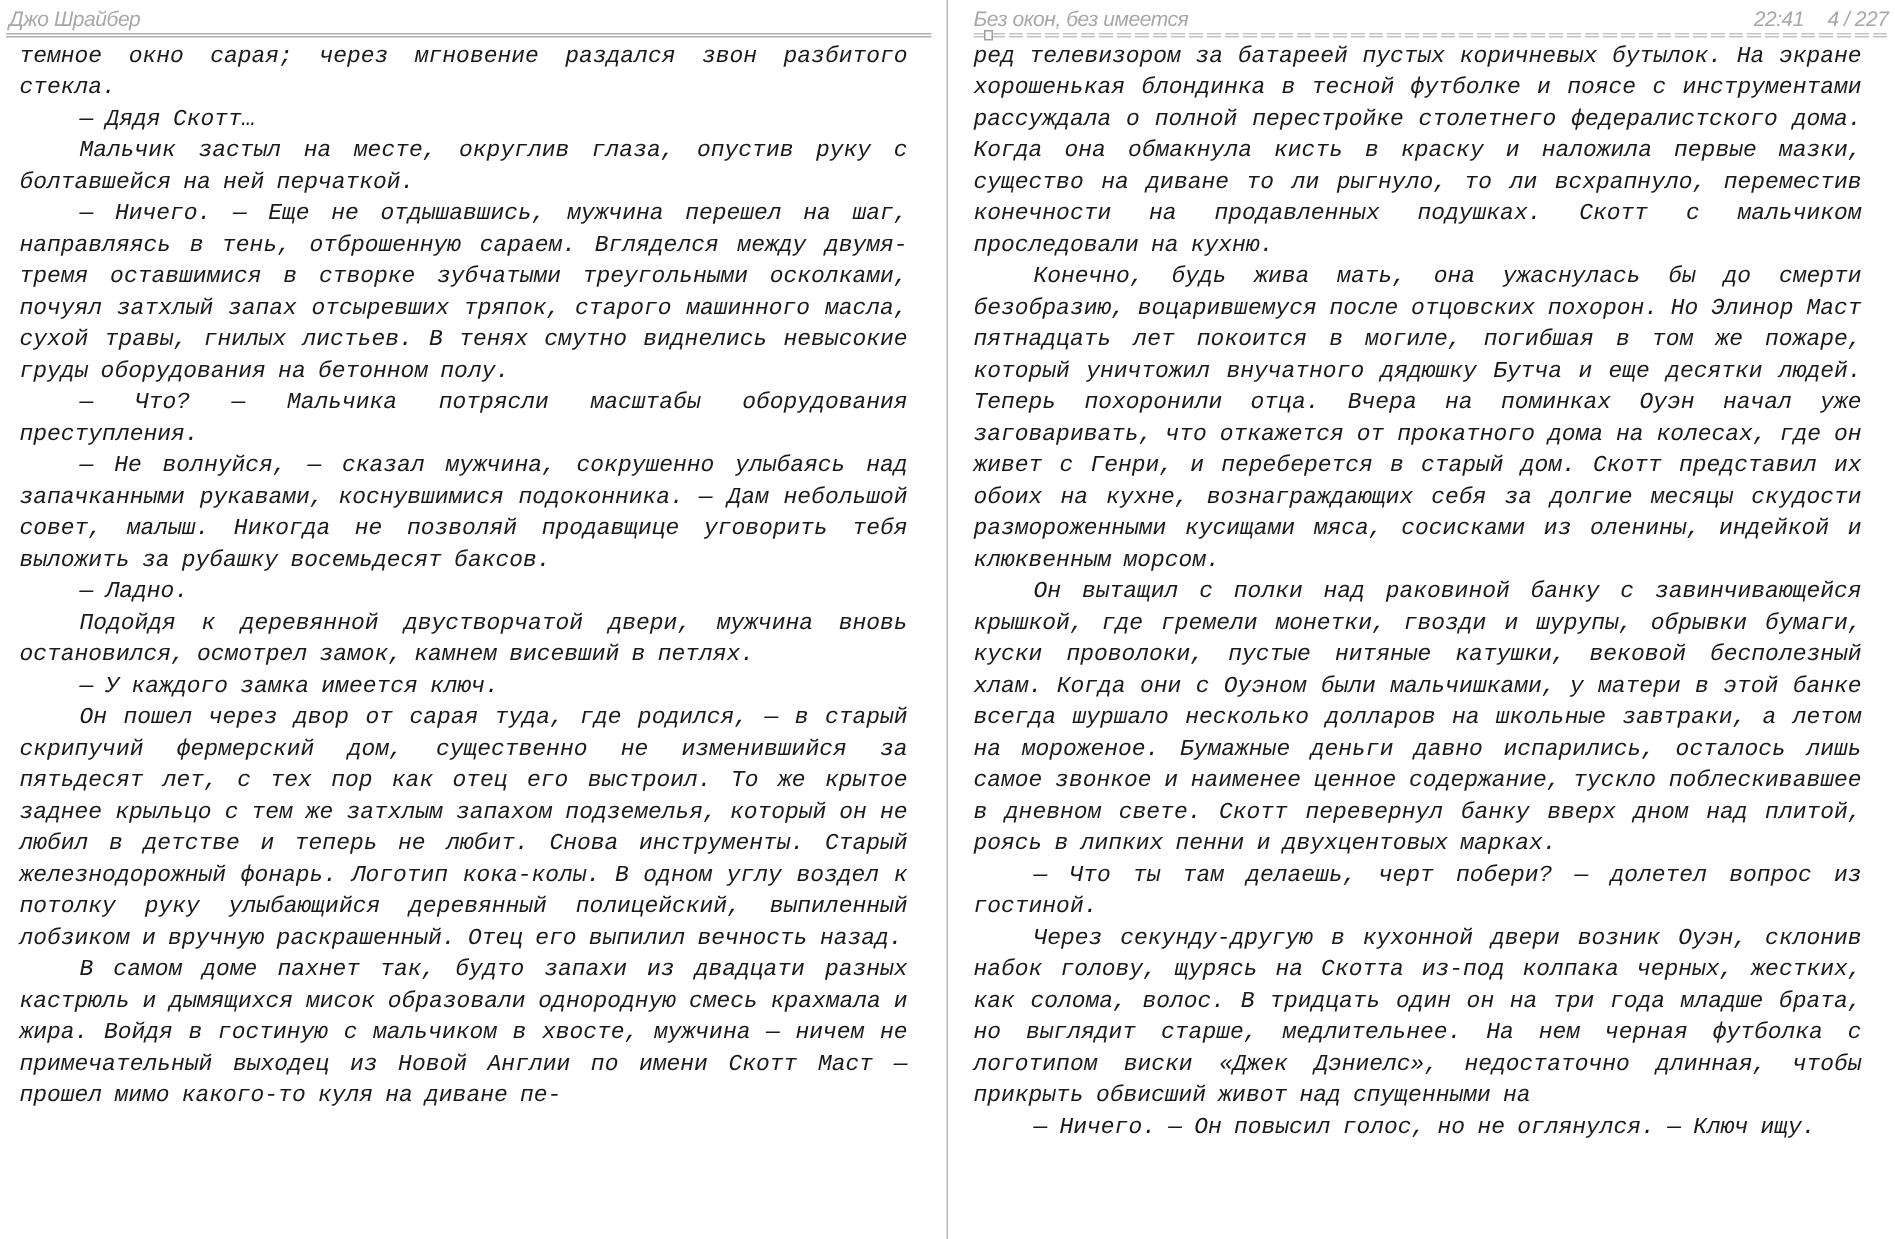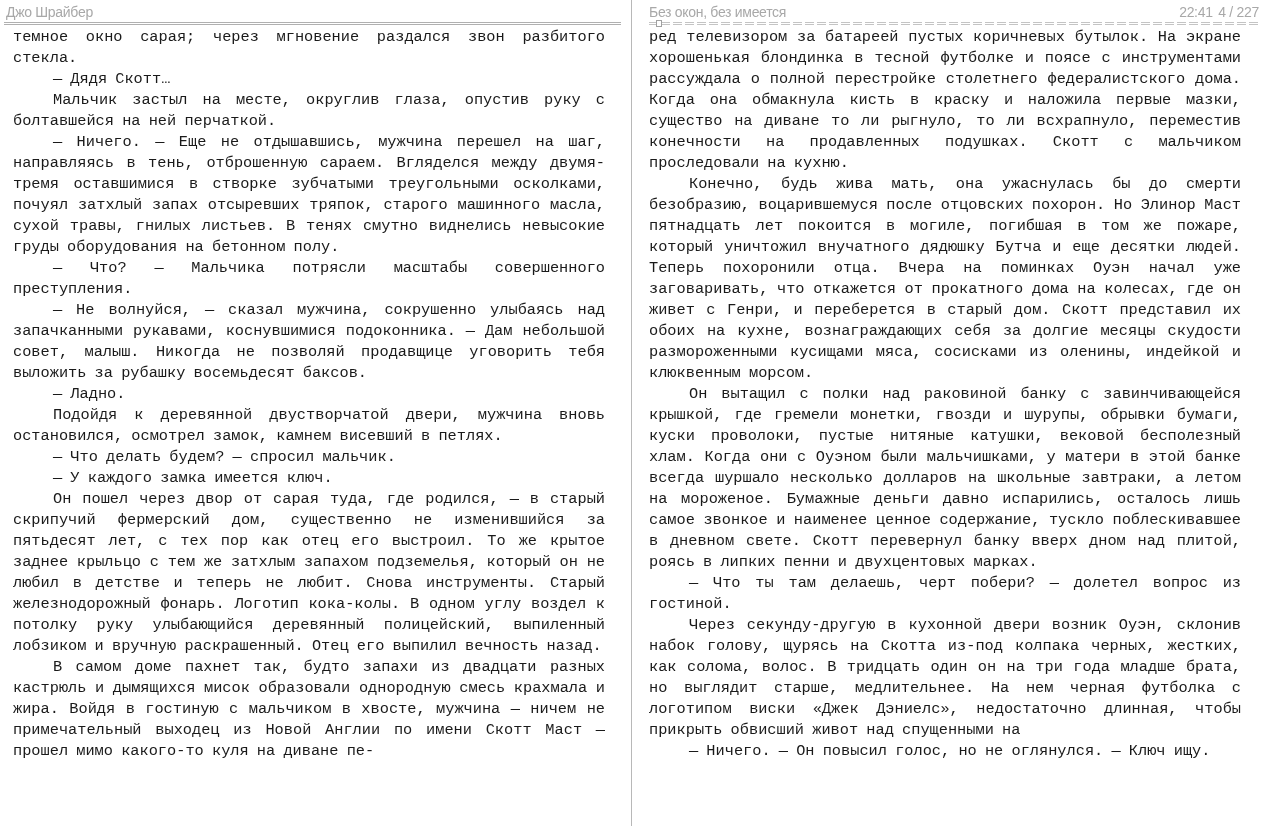--- a/index.html
+++ b/index.html
@@ -12,20 +12,21 @@
       height: 826px;
       position: relative;
       overflow: hidden;
       font-family: "Liberation Mono", "DejaVu Sans Mono", monospace;
       color: #1a1a1a;
     }
     .page {
       position: absolute;
       top: 0;
       height: 687px;
+      font-style: italic;
     }
     .page-left { left: 0; width: 631px; }
     .page-right { left: 632px; width: 631px; }
     .divider {
       position: absolute;
       left: 631px;
       top: 0;
       width: 1px;
       height: 826px;
       background: #b8b8b8;
@@ -37,21 +38,21 @@
       font-family: "Liberation Sans", "DejaVu Sans", sans-serif;
       font-size: 14px;
       color: #a8a8a8;
       white-space: nowrap;
       letter-spacing: -0.3px;
     }
     .page-left .header { left: 6px; width: 616px; }
     .page-right .header { left: 17px; width: 610px; }
     .header .title { position: absolute; left: 0; top: 0; }
     .header .right-info { position: absolute; right: 0; top: 0; }
-    .header .right-info span { margin-left: 2px; }
+    .header .right-info span { margin-left: 12px; }
     .rule-left {
       position: absolute;
       top: 22px;
       left: 4px;
       width: 617px;
       height: 1px;
       border-top: 1px solid #b0b0b0;
       border-bottom: 1px solid #b0b0b0;
     }
     .progress-track {
@@ -95,25 +96,24 @@
 <div class="page page-left">
   <div class="header">
     <span class="title">Джо Шрайбер</span>
   </div>
   <div class="rule-left"></div>
   <div class="text" id="left-text">
       <p class="cont">темное окно сарая; через мгновение раздался звон разбитого стекла.</p>
       <p>— Дядя Скотт…</p>
       <p>Мальчик застыл на месте, округлив глаза, опустив руку с болтавшейся на ней перчаткой.</p>
       <p>— Ничего. — Еще не отдышавшись, мужчина перешел на шаг, направляясь в тень, отброшенную сараем. Вгляделся между двумя-тремя оставшимися в створке зубчатыми треугольными осколками, почуял затхлый запах отсыревших тряпок, старого машинного масла, сухой травы, гнилых листьев. В тенях смутно виднелись невысокие груды оборудования на бетонном полу.</p>
-      <p>— Что? — Мальчика потрясли масштабы совершенного преступления.</p>
+      <p>— Что? — Мальчика потрясли масштабы оборудования преступления.</p>
       <p>— Не волнуйся, — сказал мужчина, сокрушенно улыбаясь над запачканными рукавами, коснувшимися подоконника. — Дам небольшой совет, малыш. Никогда не позволяй продавщице уговорить тебя выложить за рубашку восемьдесят баксов.</p>
       <p>— Ладно.</p>
       <p>Подойдя к деревянной двустворчатой двери, мужчина вновь остановился, осмотрел замок, камнем висевший в петлях.</p>
-      <p>— Что делать будем? — спросил мальчик.</p>
       <p>— У каждого замка имеется ключ.</p>
       <p>Он пошел через двор от сарая туда, где родился, — в старый скрипучий фермерский дом, существенно не изменившийся за пятьдесят лет, с тех пор как отец его выстроил. То же крытое заднее крыльцо с тем же затхлым запахом подземелья, который он не любил в детстве и теперь не любит. Снова инструменты. Старый железнодорожный фонарь. Логотип кока-колы. В одном углу воздел к потолку руку улыбающийся деревянный полицейский, выпиленный лобзиком и вручную раскрашенный. Отец его выпилил вечность назад.</p>
       <p>В самом доме пахнет так, будто запахи из двадцати разных кастрюль и дымящихся мисок образовали однородную смесь крахмала и жира. Войдя в гостиную с мальчиком в хвосте, мужчина — ничем не примечательный выходец из Новой Англии по имени Скотт Маст — прошел мимо какого-то куля на диване пе-</p>
     </div>
 </div>
 
 <div class="divider"></div>
 
 <div class="page page-right">
   <div class="header">

